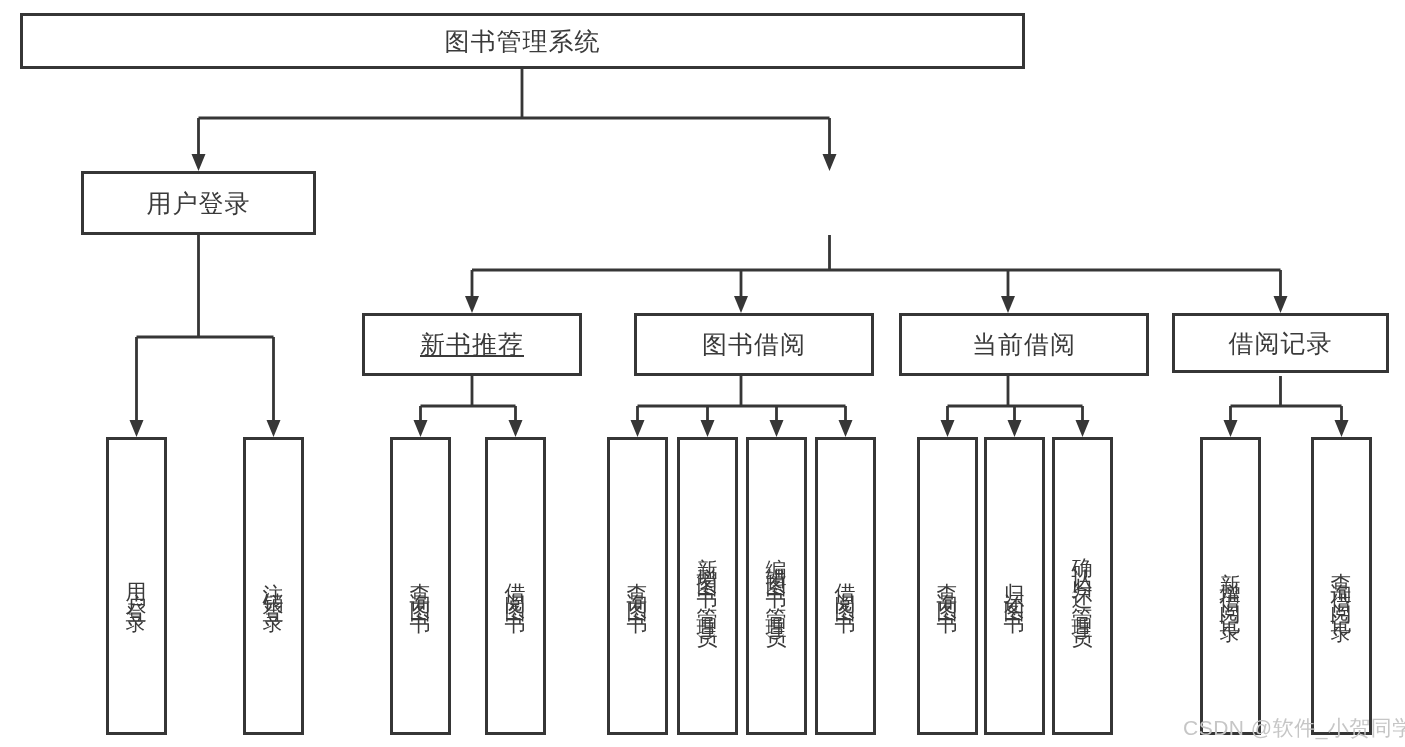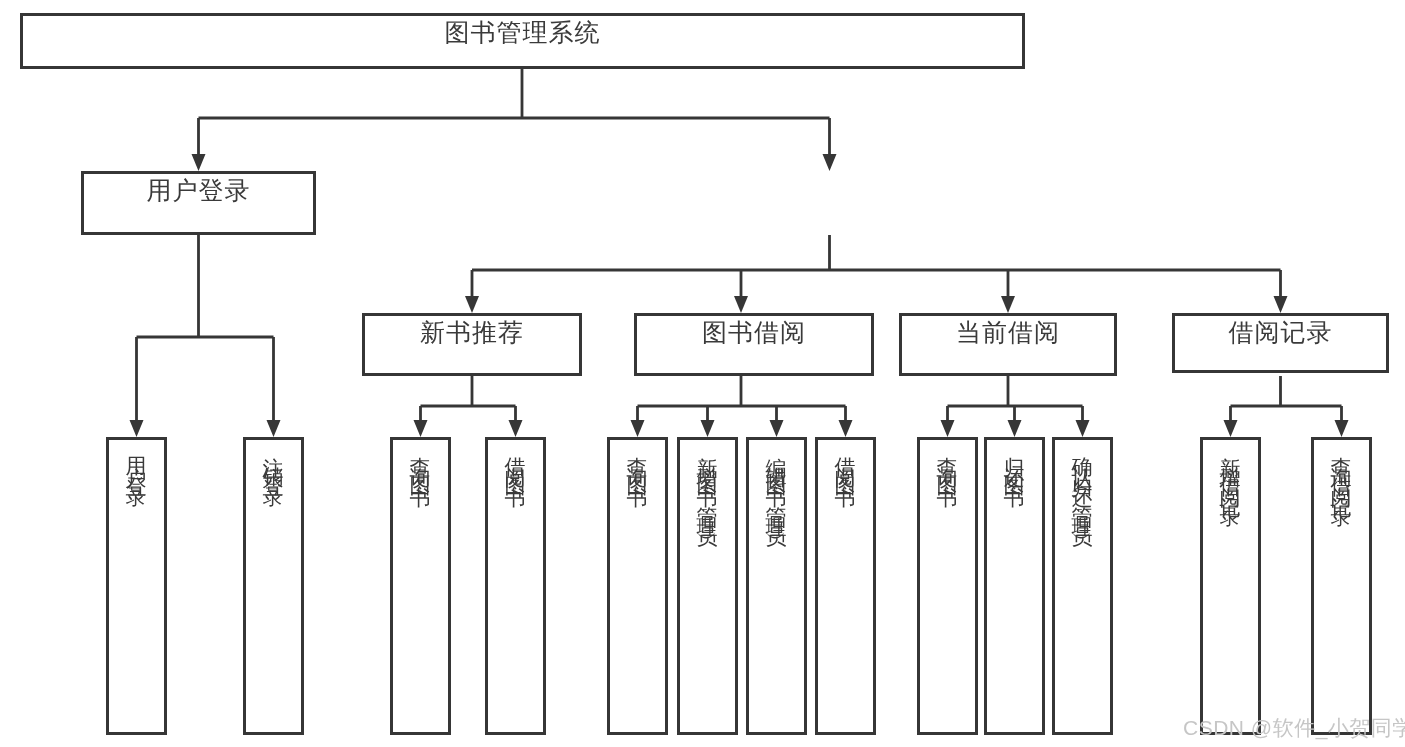--- a/index.html
+++ b/index.html
@@ -13,21 +13,21 @@
     position:relative;width:1405px;height:747px;background:var(--bg);
     font-family:"Liberation Sans","DejaVu Sans",sans-serif;
     overflow:hidden;
   }
   .connector-layer{position:absolute;left:0;top:0;pointer-events:none;}
   .connector-layer path.l{fill:none;stroke:var(--line);stroke-width:2.8;}
   .connector-layer path.a{fill:var(--line);stroke:none;}
   .node{
     position:absolute;box-sizing:border-box;
     border:3px solid var(--line);background:#fff;
-    display:flex;justify-content:center;
+    display:flex;align-items:center;justify-content:center;
     color:var(--text);
   }
   .h-node{font-size:25px;letter-spacing:1px;white-space:nowrap;}
   .v-node{width:61px;top:437px;height:298px;}
   .v-node span{
     writing-mode:vertical-rl;text-orientation:mixed;
     font-size:21px;letter-spacing:10px;line-height:1.1;white-space:nowrap;
   }
   .watermark{
     position:absolute;left:1183px;top:714px;z-index:10;
@@ -83,27 +83,27 @@
   </svg>
 
   <div class="node h-node" style="left:20px;top:13px;width:1005px;height:56px;">
     <span>图书管理系统</span>
   </div>
 
   <div class="node h-node" style="left:81px;top:171px;width:235px;height:64px;">
     <span>用户登录</span>
   </div>
 
-  <div class="node h-node" style="left:362px;top:313px;width:220px;height:63px;">
+  <div class="node h-node" style="left:362px;top:313px;width:220px;height:63px;text-decoration:underline;">
     <span>新书推荐</span>
   </div>
   <div class="node h-node" style="left:634px;top:313px;width:240px;height:63px;">
     <span>图书借阅</span>
   </div>
-  <div class="node h-node" style="left:899px;top:313px;width:218px;height:63px;">
+  <div class="node h-node" style="left:899px;top:313px;width:250px;height:63px;">
     <span>当前借阅</span>
   </div>
   <div class="node h-node" style="left:1172px;top:313px;width:217px;height:60px;">
     <span>借阅记录</span>
   </div>
 
   <div class="node v-node" style="left:106px;">
     <span>用户登录</span>
   </div>
   <div class="node v-node" style="left:243px;">

